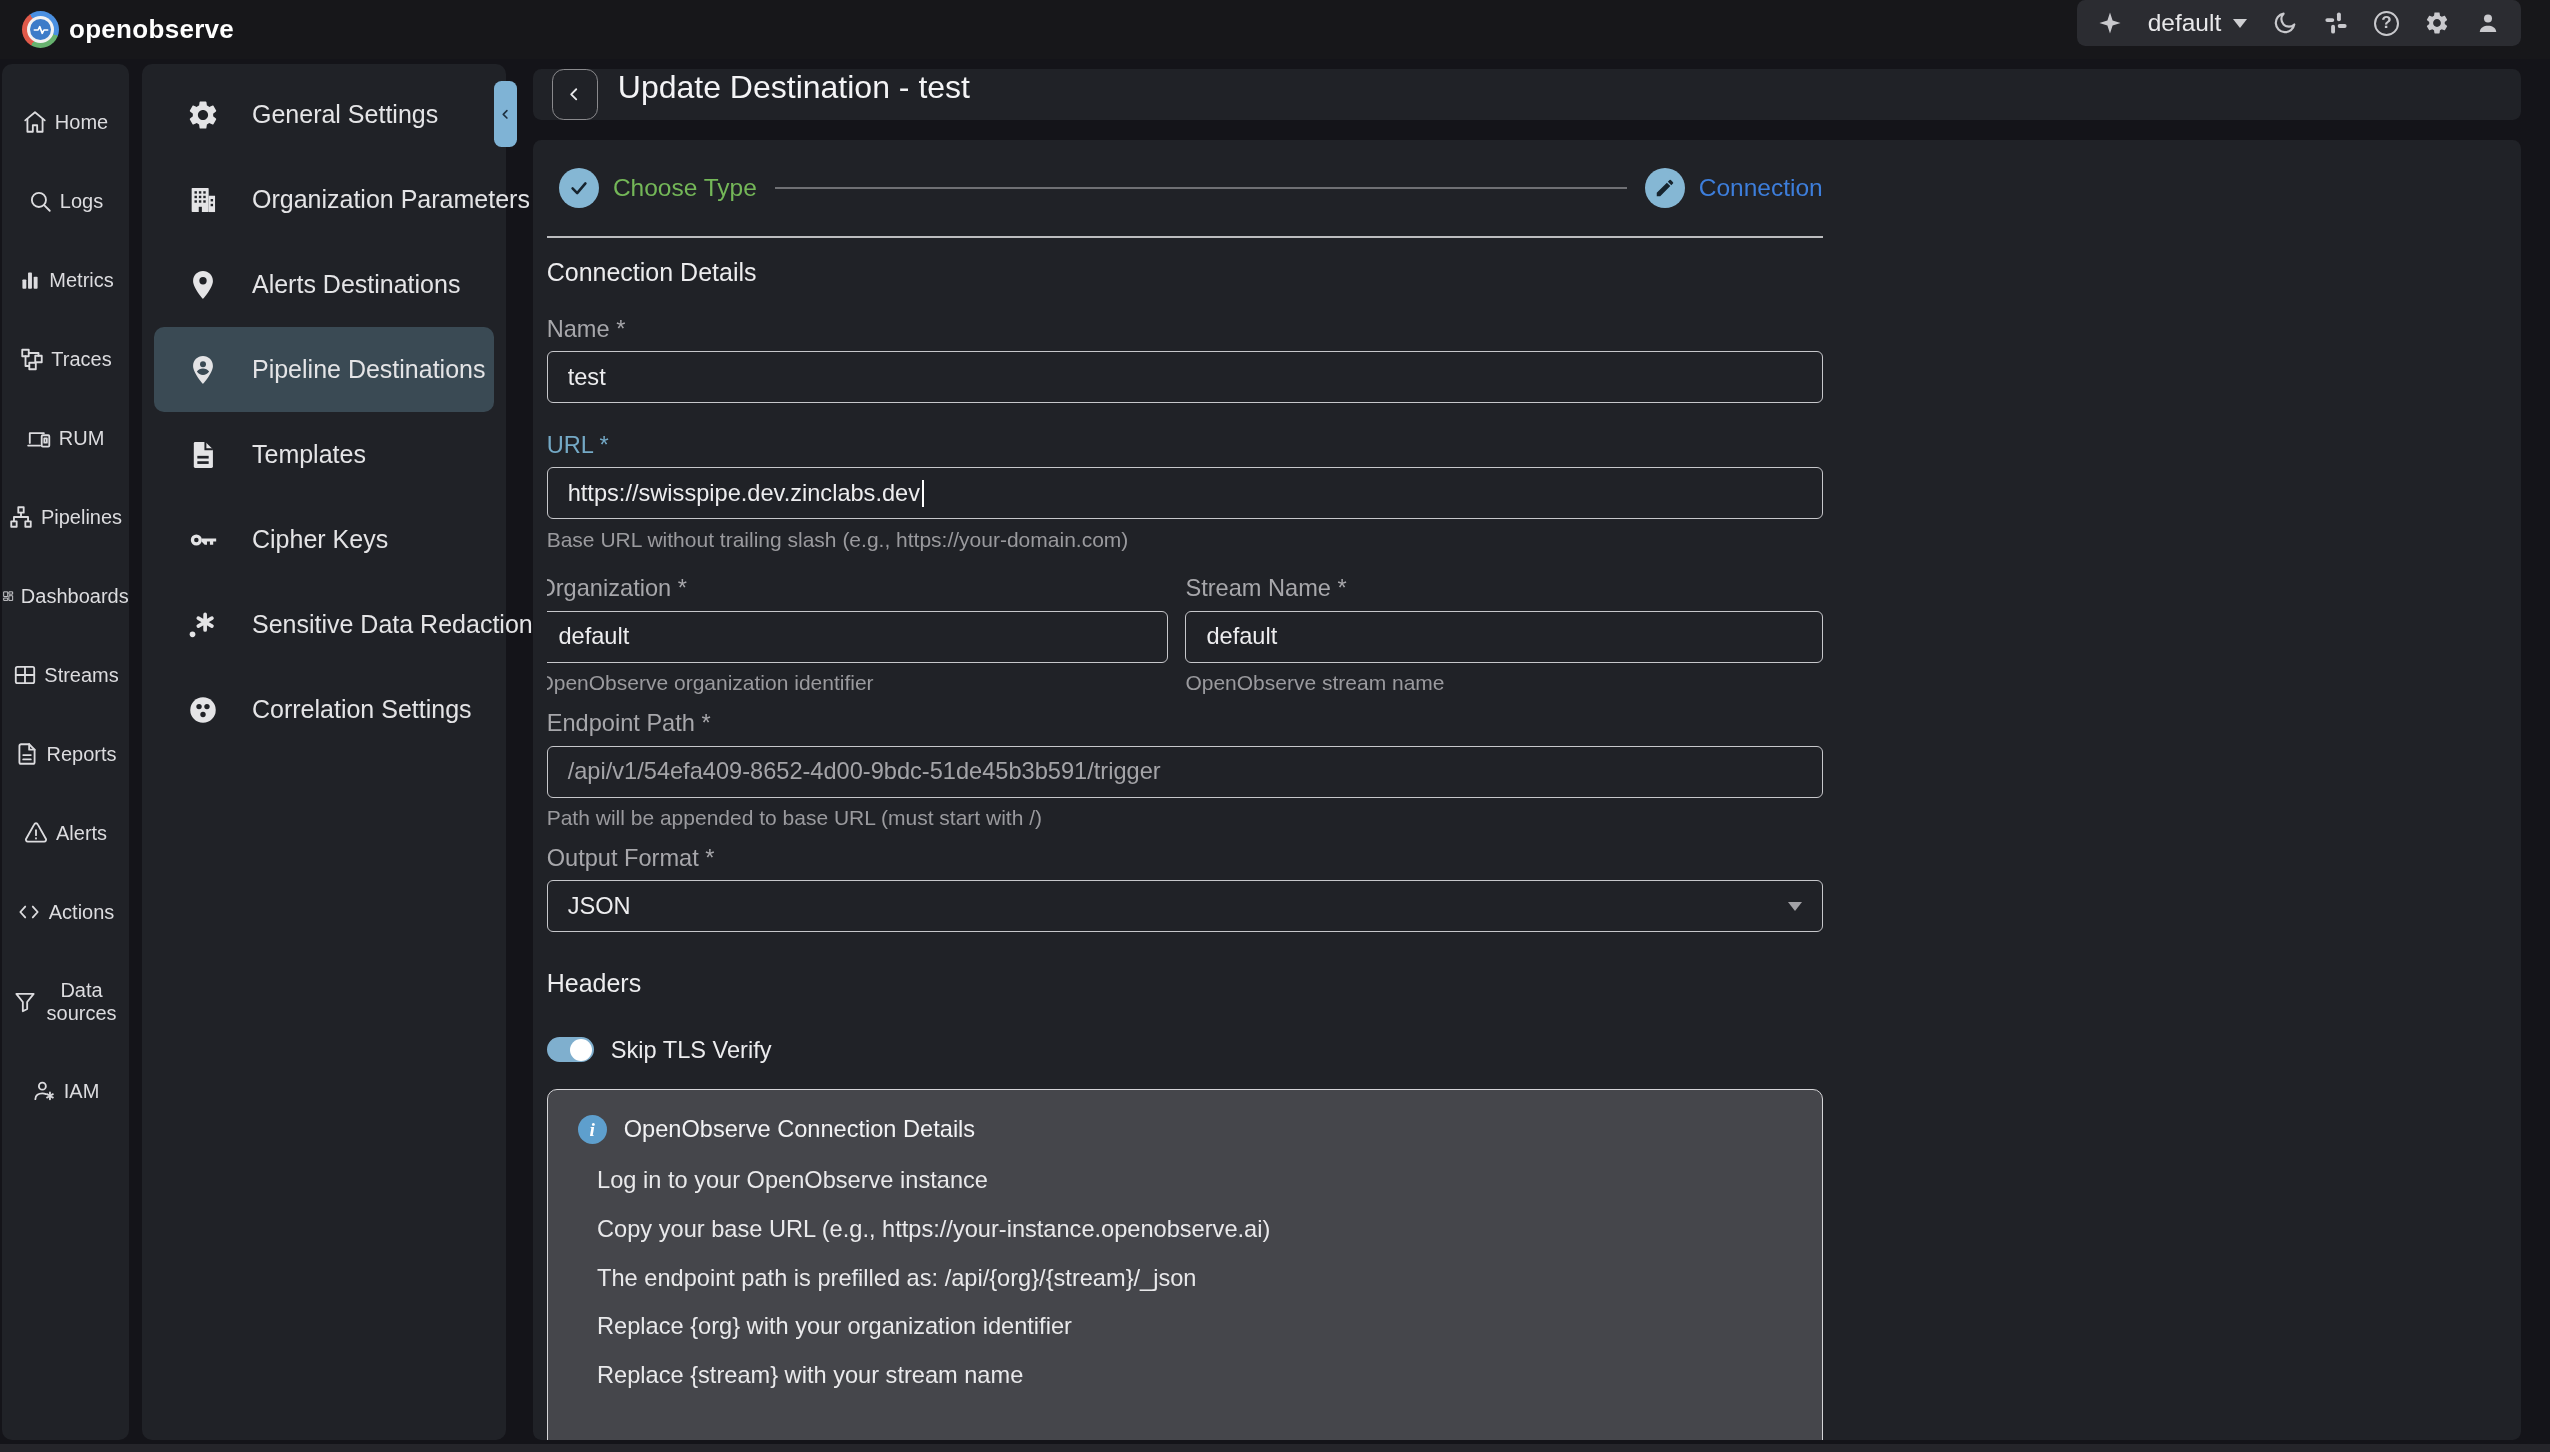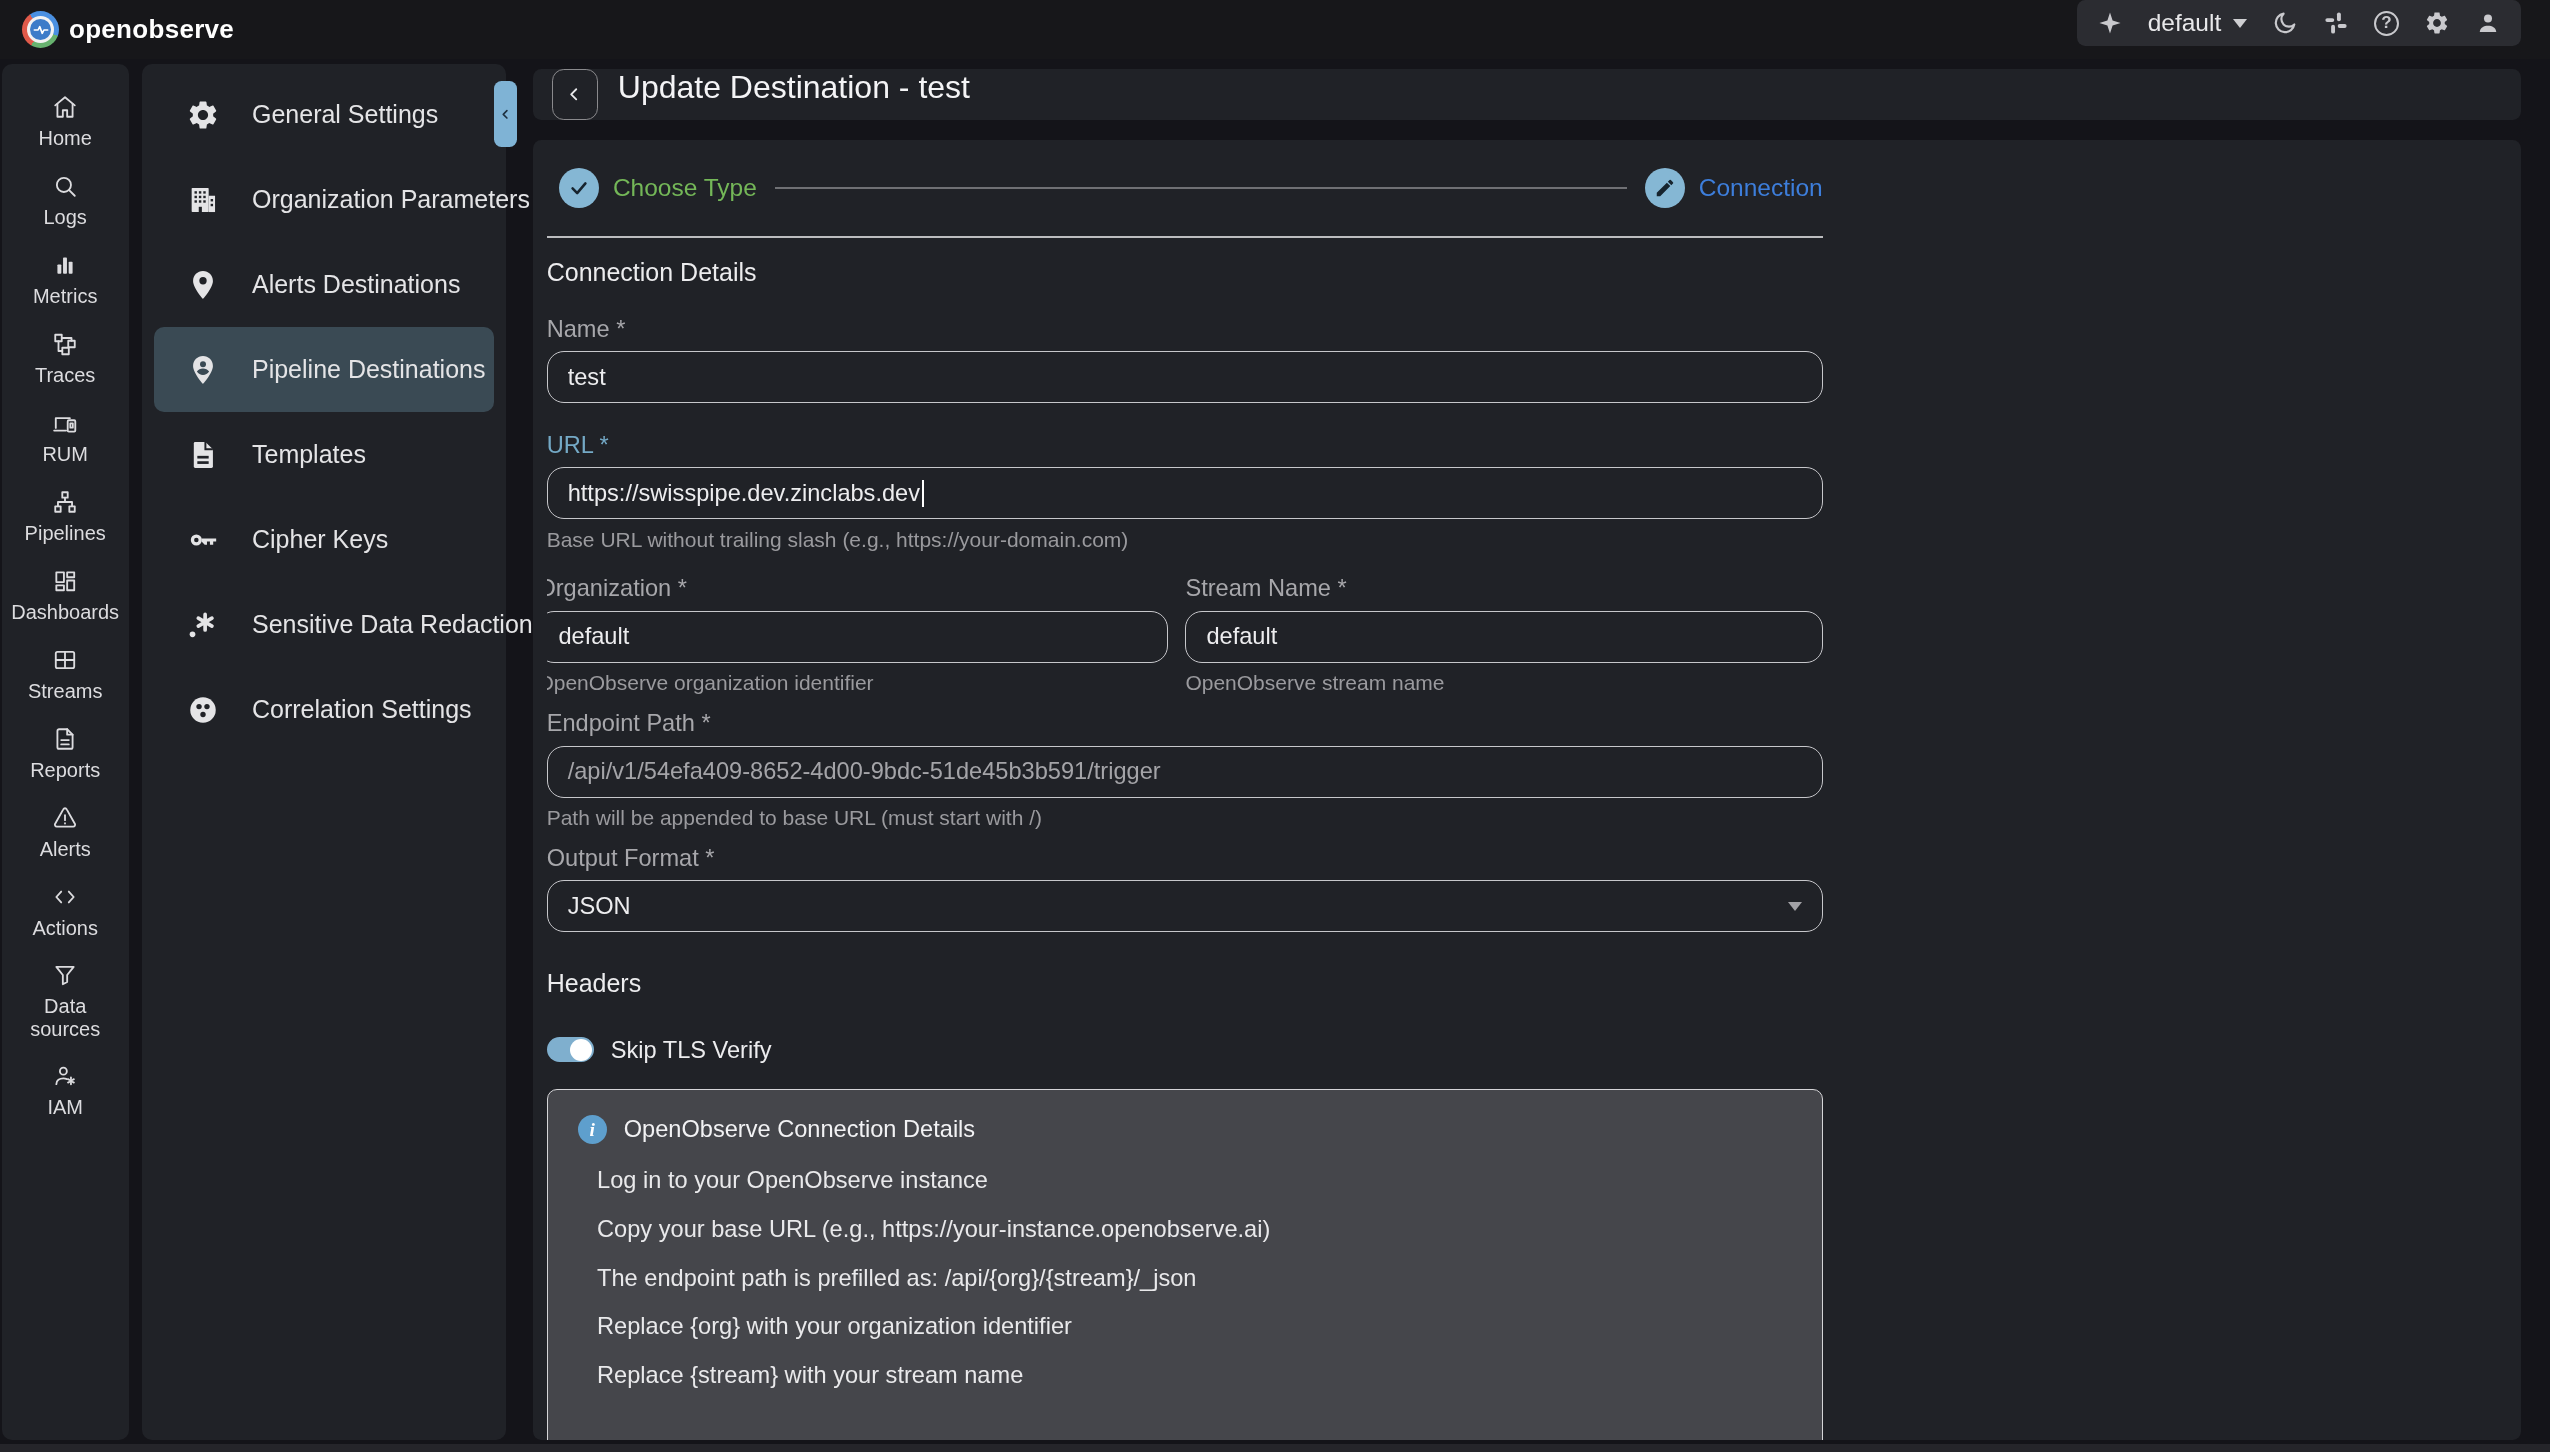--- a/index.html
+++ b/index.html
@@ -30,21 +30,21 @@
   .help-badge{width:25px;height:25px;border:2px solid #c9c9cd;border-radius:50%;display:grid;place-items:center;
     font-size:17px;font-weight:bold;color:#c9c9cd;cursor:pointer}
 
   
   .body{flex:1;display:flex;align-items:stretch;padding:5px 29px 11.8px 1.7px;gap:0;min-height:0}
   .icon{stroke:currentColor;fill:none;stroke-width:1.7;stroke-linecap:round;stroke-linejoin:round}
 
   
   .sidebar-main{width:127px;flex:none;background:var(--card);border-radius:10px;padding-top:18.6px;
     display:flex;flex-direction:column;align-items:center;color:var(--nav-txt)}
-  .nav-item{width:100%;height:79px;display:flex;flex-direction:column;align-items:center;justify-content:center;gap:6.7px;cursor:pointer}
+  .nav-item{width:100%;height:79px;display:flex;flex-direction:row;align-items:center;justify-content:center;gap:6.7px;cursor:pointer}
   .nav-item--tall{height:100px}
   .nav-item svg{width:26px;height:26px}
   .nav-label{font-size:20px;line-height:1.15;text-align:center;white-space:nowrap}
   .nav-item--tall .nav-label{white-space:normal;max-width:74px}
 
   
   .sidebar-settings{width:364px;flex:none;margin-left:13.5px;background:var(--card);border-radius:10px;
     padding-top:8.4px;position:relative;color:#e4e4e6}
   .set-item{--hole:var(--card);height:85px;display:flex;align-items:center;gap:32px;padding:0 17px 0 32px;
     margin:0 11.8px;border-radius:10px;cursor:pointer}
@@ -72,21 +72,21 @@
   .step-label{font-size:24.5px;margin-left:13.5px;white-space:nowrap}
   .step-label--done{color:var(--green)}
   .step-label--active{color:var(--blue)}
   .step-line{flex:1;height:2.5px;background:#6f7074;margin:0 18.6px}
   .divider{width:1276px;height:1.7px;background:#d8d8db;margin-top:28px;opacity:.85}
 
   
   .section-h{font-size:25px;font-weight:400;color:#ececee;margin-top:20px}
   .f-label{font-size:23.6px;color:var(--label);margin-top:29px}
   .f-label--blue{color:var(--url-blue)}
-  .textbox,.selectbox{width:1276px;height:52px;border:1.2px solid var(--border-input);border-radius:17px;
+  .textbox,.selectbox{width:1276px;height:52px;border:1.2px solid var(--border-input);border-radius:6px;
     display:flex;align-items:center;padding:0 20px;margin-top:8.4px;font-size:23.6px;color:#ededef;background:transparent;cursor:text}
   .textbox--ghost{color:#a4a4a8}
   .selectbox{cursor:pointer}
   .selectbox .caret-down{margin-left:auto;border-top-color:#a2a2a6}
   .hint{font-size:21px;color:var(--hint);margin-top:8.4px}
   .caret-bar{width:2.1px;height:27px;background:#fff;margin-left:1.7px;animation:blink 1.1s step-end infinite}
   @keyframes blink{50%{opacity:0}}
 
   .two-col{display:flex;gap:17px;width:1276px;overflow:hidden;margin-top:23.6px}
   .col-org{width:631px;flex:none;margin-left:-9.3px}

